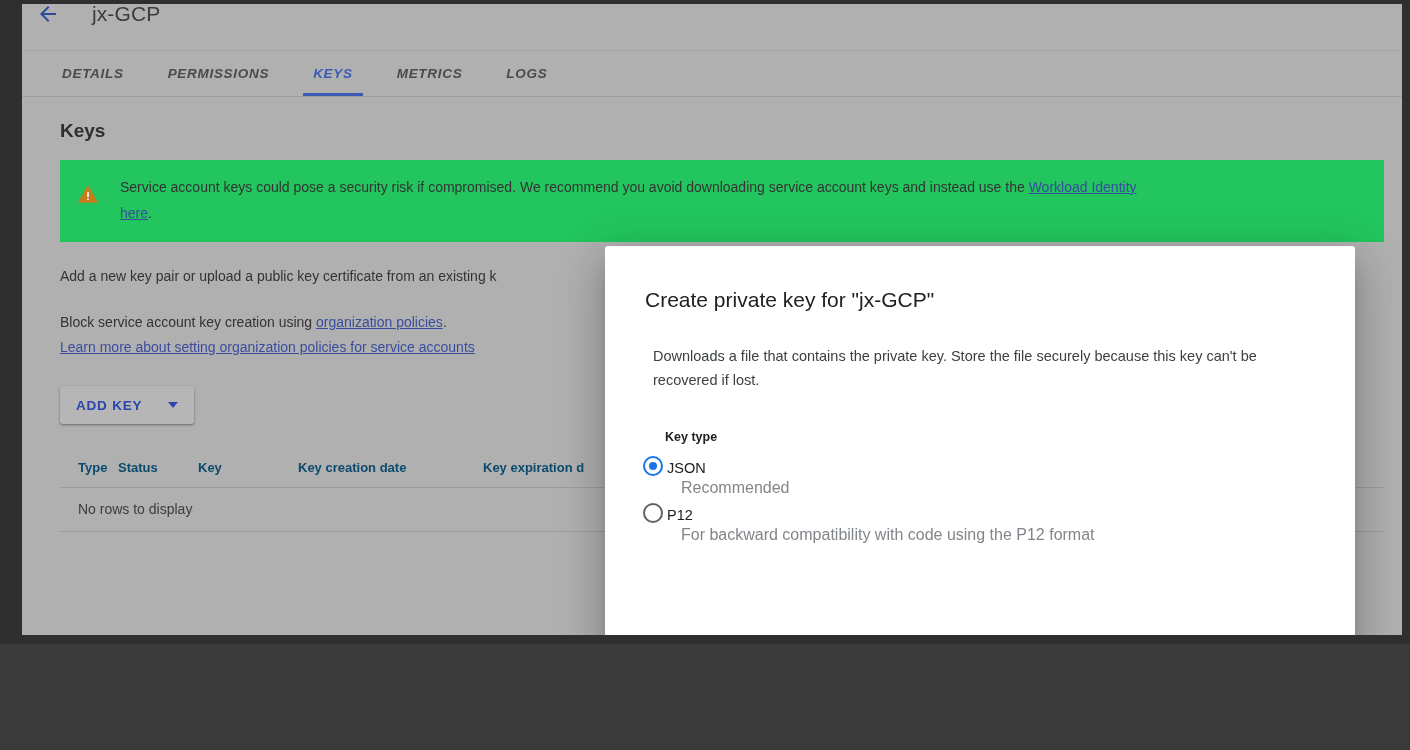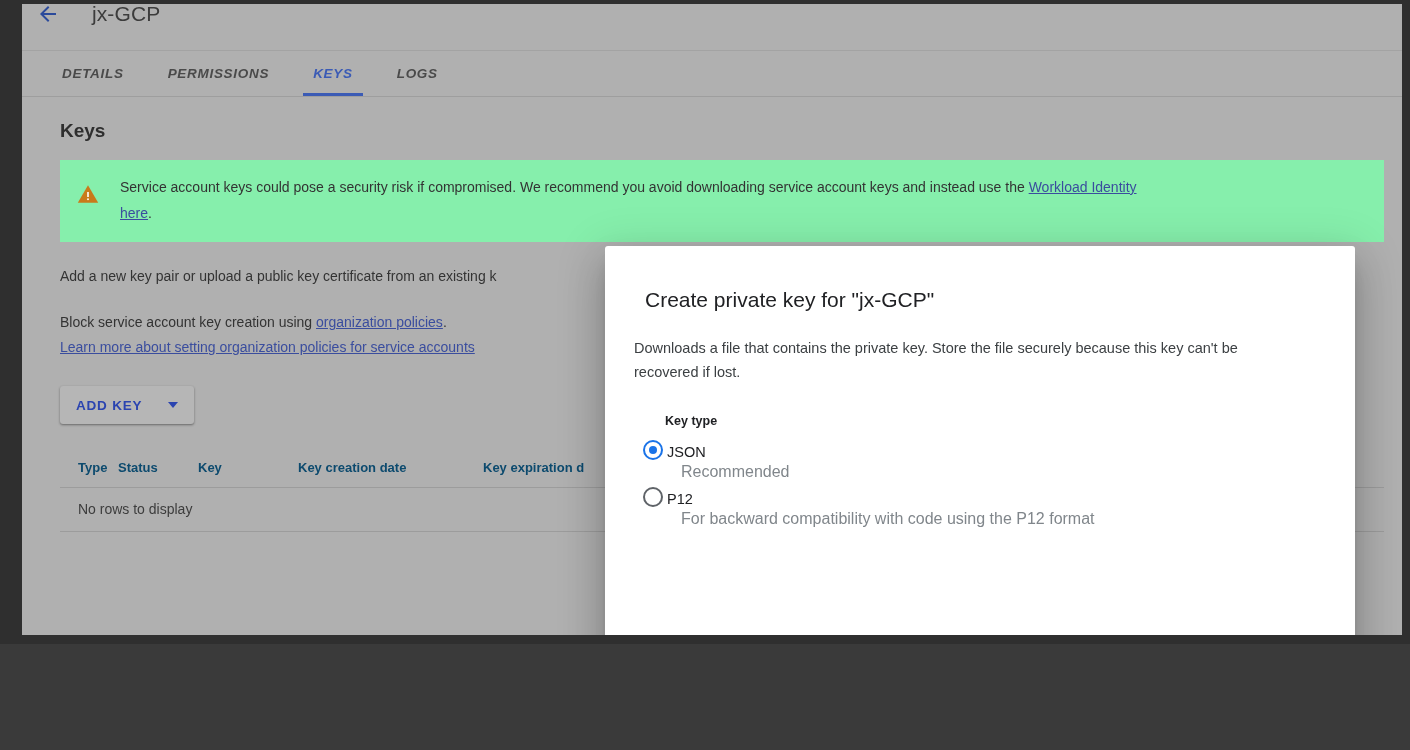--- a/index.html
+++ b/index.html
@@ -99,21 +99,21 @@
     font-size: 19px;
     font-weight: bold;
     color: #2e2e2e;
     margin: 0 0 18px 20px;
   }
 
   
   #warn-banner {
     margin-left: 20px;
     margin-right: 0;
-    background: #86efac;
+    background: #22c55e;
     padding: 14px 16px 16px 16px;
     display: flex;
     align-items: flex-start;
     min-height: 68px;
   }
   #warn-icon {
     flex: 0 0 auto;
     width: 24px; height: 24px;
     margin-right: 20px;
     margin-top: 8px;
@@ -213,22 +213,22 @@
   }
   #dialog-title {
     margin: 0;
     padding: 42px 40px 0 40px;
     font-size: 21px;
     font-weight: normal;
     color: #202124;
     letter-spacing: 0;
   }
   #dialog-desc {
-    margin: 0;
-    padding: 24px 60px 0 29px;
+    margin: 8px;
+    padding: 24px 60px 0 40px;
     font-size: 14.5px;
     line-height: 24px;
     color: #3c4043;
   }
   #keytype-label {
     padding: 30px 40px 0 60px;
     font-size: 12.5px;
     font-weight: bold;
     color: #202124;
   }
@@ -304,20 +304,21 @@
             <path d="M20 11H7.8l5.6-5.6L12 4l-8 8 8 8 1.4-1.4L7.8 13H20z" fill="currentColor"></path>
           </svg>
         </div>
         <div id="sa-title">jx-GCP</div>
       </div>
 
       <div id="tabbar">
         <div class="tab">DETAILS</div>
         <div class="tab">PERMISSIONS</div>
         <div class="tab active">KEYS</div>
+        <div class="tab">METRICS</div>
         <div class="tab">LOGS</div>
       </div>
 
       <div id="content">
 
         <h2 id="keys-heading">Keys</h2>
 
         <div id="warn-banner">
           <div id="warn-icon">
             <svg width="24" height="24" viewBox="0 0 24 24" aria-hidden="true">

